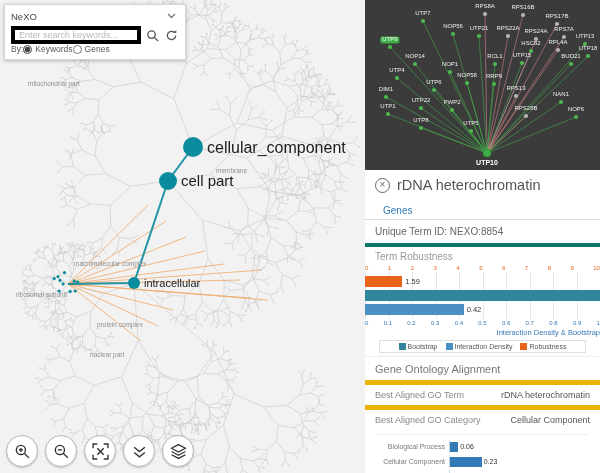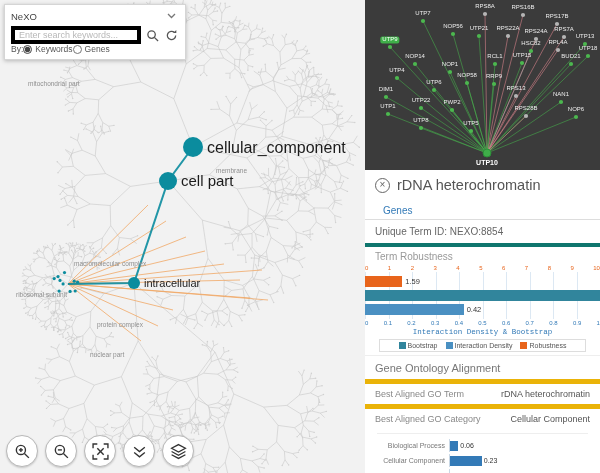--- a/index.html
+++ b/index.html
@@ -52,21 +52,21 @@
 
   #rob-chart{margin:0 0;}
   .axis-row{display:flex;justify-content:space-between;font-size:6px;line-height:8px;}
   .axis-top{color:#e8641b;}
   .axis-bottom{color:#337ab7;}
   #rob-plot{position:relative;padding:2px 0;}
   .vgrid{position:absolute;top:0;bottom:0;width:1px;background:#dce8f3;}
   .rob-row{height:13px;display:flex;align-items:center;margin:1px 0;position:relative;}
   .rob-bar{height:11px;flex:none;}
   .rob-val{font-size:7.5px;color:#333;margin-left:3px;}
-  .x-label{text-align:center;font-size:7.5px;color:#337ab7;margin-top:1px;font-family:Liberation Mono, monospace;}
+  .x-label{text-align:right;font-size:7.5px;color:#337ab7;margin-top:1px;}
   #rob-legend{display:flex;justify-content:center;align-items:center;gap:8px;border:1px solid #ddd;
     margin:3px 14px 0;padding:2px 4px;font-size:7px;color:#555;}
   #rob-legend>span{display:flex;align-items:center;gap:2px;}
   .leg-sq{width:7px;height:7px;display:inline-block;flex:none;}
 
   .go-table{margin-top:2px;}
   .go-row{display:flex;justify-content:space-between;font-size:9px;padding:5px 10px;border-top:5px solid #eab308;}
   .go-row .k{color:#888;}
   .go-row .v{color:#555;text-align:right;}
   #go-chart{margin:4px 12px 0;border-top:1px solid #eee;padding-top:3px;}

